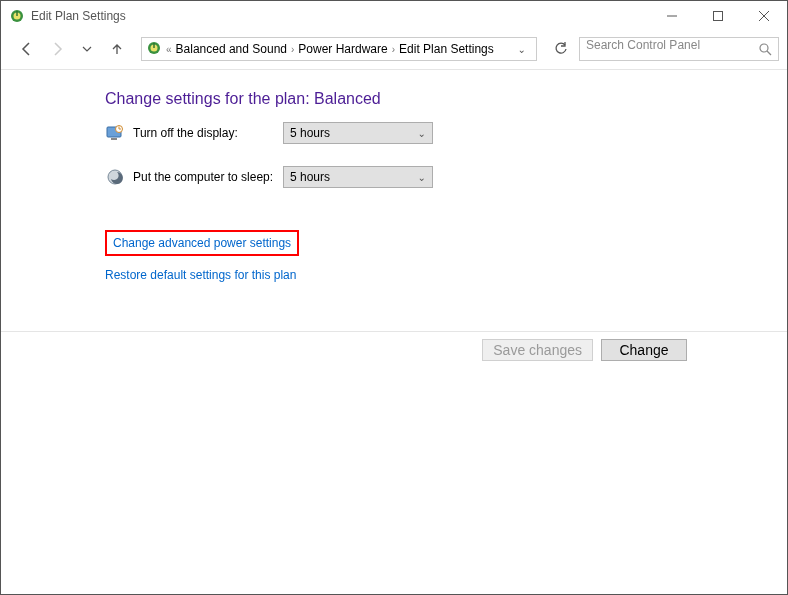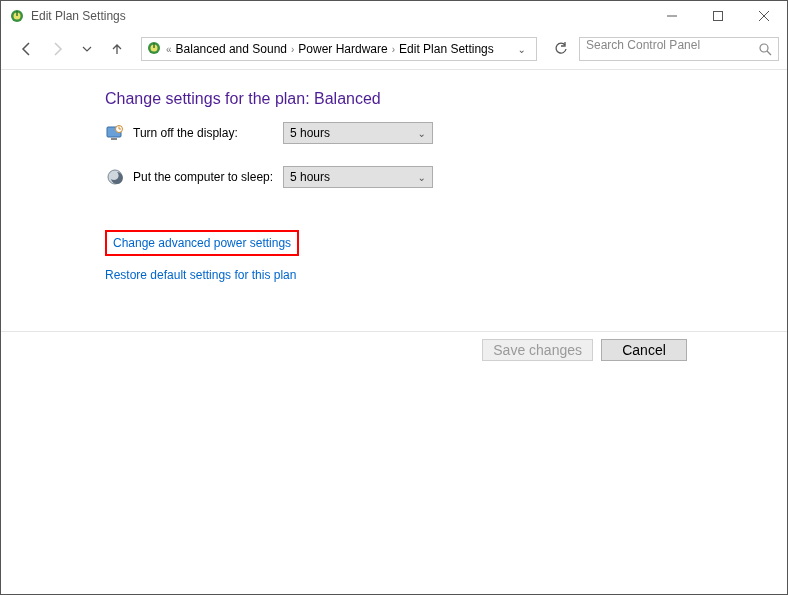--- a/index.html
+++ b/index.html
@@ -277,14 +277,14 @@
     </span>
   </div>
   <div class="link-row" style="margin-top:10px">
     <span class="link">Restore default settings for this plan</span>
   </div>
 </div>
 
 <div class="footer-divider"></div>
 <div class="footer-buttons">
   <div class="btn disabled">Save changes</div>
-  <div class="btn">Cancel</div>
+  <div class="btn">Change</div>
 </div>
 
 </body></html>

